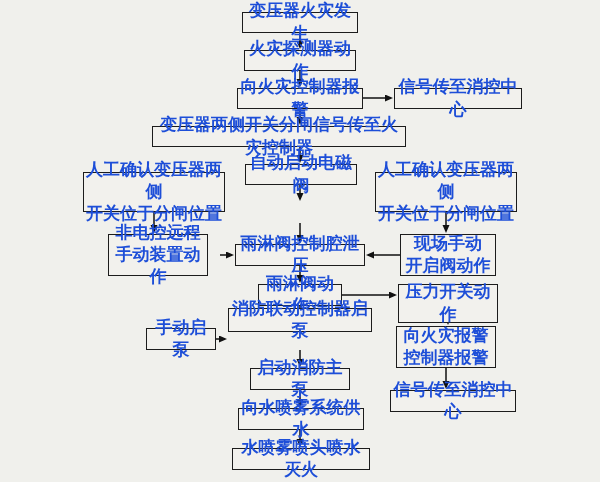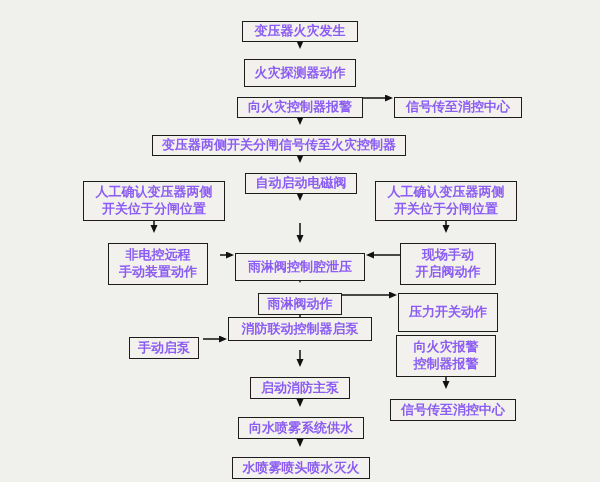--- a/index.html
+++ b/index.html
@@ -13,31 +13,30 @@
     width: 600px;
     height: 482px;
     background: #f0f0ec;
     overflow: hidden;
   }
   .node {
     position: absolute;
     box-sizing: border-box;
     border: 1.5px solid #1c1c1c;
     background: #f2f1ed;
-    color: #8b5cf6;
+    color: #1d4ed8;
     font-weight: bold;
-    font-size: 13px;
+    font-size: 17px;
     line-height: 1.3;
     display: flex;
     align-items: center;
     justify-content: center;
     text-align: center;
     white-space: pre-line;
     padding: 0 2px;
-    margin-top: 9px;
   }
   #connectors {
     position: absolute;
     left: 0;
     top: 0;
     width: 600px;
     height: 482px;
     pointer-events: none;
   }
   .arrow {
@@ -77,48 +76,48 @@
     <line class="arrow" x1="203" y1="339" x2="225" y2="339" marker-end="url(#ah)"></line>
 
     <line class="arrow" x1="154" y1="212" x2="154" y2="231" marker-end="url(#ah)"></line>
     <line class="arrow" x1="446" y1="212" x2="446" y2="231" marker-end="url(#ah)"></line>
     <line class="arrow" x1="448" y1="306" x2="448" y2="323" marker-end="url(#ah)"></line>
     <line class="arrow" x1="446" y1="368" x2="446" y2="387" marker-end="url(#ah)"></line>
   </svg>
 
   <div class="node" style="left:242px;top:12px;width:116px;height:21px">变压器火灾发生</div>
 
-  <div class="node" style="left:244px;top:50px;width:112px;height:28px">火灾探测器动作</div>
+  <div class="node" style="left:244px;top:50px;width:112px;height:21px">火灾探测器动作</div>
 
   <div class="node" style="left:237px;top:88px;width:126px;height:21px">向火灾控制器报警</div>
 
   <div class="node" style="left:152px;top:126px;width:254px;height:21px">变压器两侧开关分闸信号传至火灾控制器</div>
 
   <div class="node" style="left:245px;top:164px;width:112px;height:21px">自动启动电磁阀</div>
 
 
-  <div class="node" style="left:235px;top:244px;width:130px;height:28px">雨淋阀控制腔泄压</div>
+  <div class="node" style="left:235px;top:244px;width:130px;height:22px">雨淋阀控制腔泄压</div>
 
   <div class="node" style="left:258px;top:284px;width:84px;height:22px">雨淋阀动作</div>
 
   <div class="node" style="left:228px;top:308px;width:144px;height:24px">消防联动控制器启泵</div>
 
   <div class="node" style="left:250px;top:368px;width:100px;height:22px">启动消防主泵</div>
 
   <div class="node" style="left:238px;top:408px;width:126px;height:22px">向水喷雾系统供水</div>
 
   <div class="node" style="left:232px;top:448px;width:138px;height:22px">水喷雾喷头喷水灭火</div>
 
   <div class="node" style="left:83px;top:172px;width:142px;height:40px">人工确认变压器两侧
 开关位于分闸位置</div>
 
   <div class="node" style="left:108px;top:234px;width:100px;height:42px">非电控远程
 手动装置动作</div>
 
-  <div class="node" style="left:129px;top:328px;width:70px;height:22px">手动启泵</div>
+  <div class="node" style="left:146px;top:328px;width:70px;height:22px">手动启泵</div>
 
   <div class="node" style="left:394px;top:88px;width:128px;height:21px">信号传至消控中心</div>
 
   <div class="node" style="left:375px;top:172px;width:142px;height:40px">人工确认变压器两侧
 开关位于分闸位置</div>
 
   <div class="node" style="left:400px;top:234px;width:96px;height:42px">现场手动
 开启阀动作</div>
 
   <div class="node" style="left:398px;top:284px;width:100px;height:39px">压力开关动作</div>

